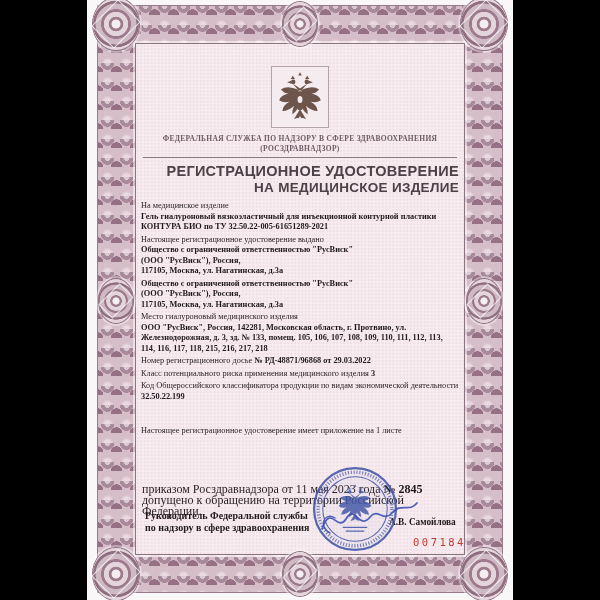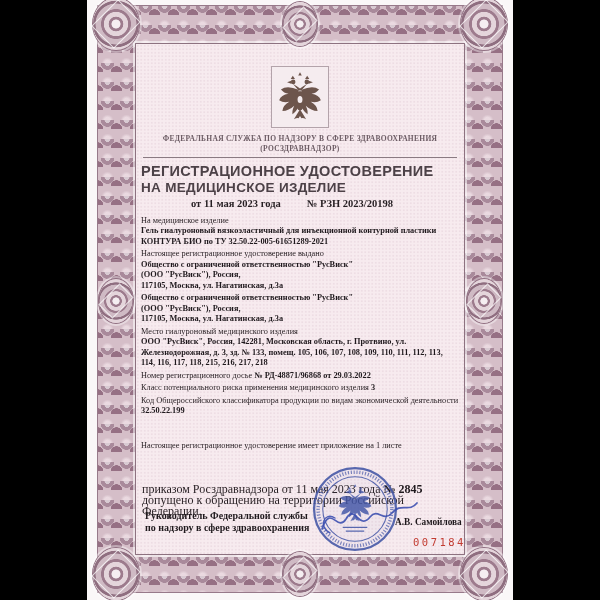--- a/index.html
+++ b/index.html
@@ -42,37 +42,37 @@
   .orn.small{width:34px;height:44px;}
 
   .content{position:absolute;left:0;right:0;top:0;padding:22px 5px 0;box-sizing:border-box;
     font-size:8.3px;line-height:10.5px;color:#2a2226;}
 
   .emblem{width:56px;height:60px;margin:0 auto;border:1px solid #b3a3aa;background:#f5ecef;
     display:flex;align-items:center;justify-content:center;}
   .agency{margin-top:6px;text-align:center;font-size:7.5px;line-height:9.5px;
     letter-spacing:.3px;color:#6c5c64;font-weight:bold;}
   .rule{border-top:1px solid #8a7a82;margin:4px 2px 0;}
-  .t1,.t2{font-family:"Liberation Sans",sans-serif;font-weight:bold;text-align:left;
+  .t1,.t2{font-family:"Liberation Sans",sans-serif;font-weight:bold;text-align:right;
     color:#4c4147;letter-spacing:.3px;}
   .t1{margin-top:5px;font-size:14.5px;line-height:17px;}
   .t2{font-size:13.5px;line-height:15px;}
   .daterow{display:flex;gap:26px;margin-top:4px;padding-left:50px;
     font-weight:bold;font-size:10.5px;color:#261f23;}
 
   .para{margin-top:2px;}
   .para.first{margin-top:6px;}
   .para.gap{margin-top:24px;}
   .bold{font-weight:bold;color:#1f191d;white-space:pre;}
   b{color:#1f191d;}
 
   .abs{position:absolute;}
   .order{left:6px;top:440px;width:290px;font-size:12px;line-height:11px;color:#2a2226;}
   .signer{left:9px;top:466px;font-size:10px;line-height:11.5px;}
-  .signer-name{left:259px;top:473px;font-weight:bold;font-size:9.3px;color:#1f191d;}
+  .signer-name{left:253px;top:473px;font-weight:bold;font-size:9.3px;color:#1f191d;}
   .serial{left:277px;top:492px;font-family:"DejaVu Sans Mono",monospace;
     font-size:10.5px;letter-spacing:2.5px;color:#c23b31;}
   .stamp{left:176px;top:422px;width:86px;height:86px;opacity:.88;}
   .sig{left:180px;top:445px;width:104px;height:50px;}
 </style>
 </head>
 <body>
 
 <div class="bar left"></div>
 <div class="bar right"></div>
@@ -108,24 +108,20 @@
         <div class="agency">
           <div>ФЕДЕРАЛЬНАЯ СЛУЖБА ПО НАДЗОРУ В СФЕРЕ ЗДРАВООХРАНЕНИЯ</div>
           <div>(РОСЗДРАВНАДЗОР)</div>
         </div>
 
         <div class="rule"></div>
 
         <div class="t1">РЕГИСТРАЦИОННОЕ УДОСТОВЕРЕНИЕ</div>
         <div class="t2">НА МЕДИЦИНСКОЕ ИЗДЕЛИЕ</div>
 
-        <div class="daterow">
-          <span>от 11 мая 2023 года</span>
-          <span>№ РЗН 2023/20198</span>
-        </div>
 
         <div class="para first">
           <div>На медицинское изделие</div>
           <div class="bold">Гель гиалуроновый вязкоэластичный для инъекционной контурной пластики
 КОНТУРА БИО по ТУ 32.50.22-005-61651289-2021</div>
         </div>
 
         <div class="para">
           <div>Настоящее регистрационное удостоверение выдано</div>
           <div class="bold">Общество с ограниченной ответственностью "РусВиск"

